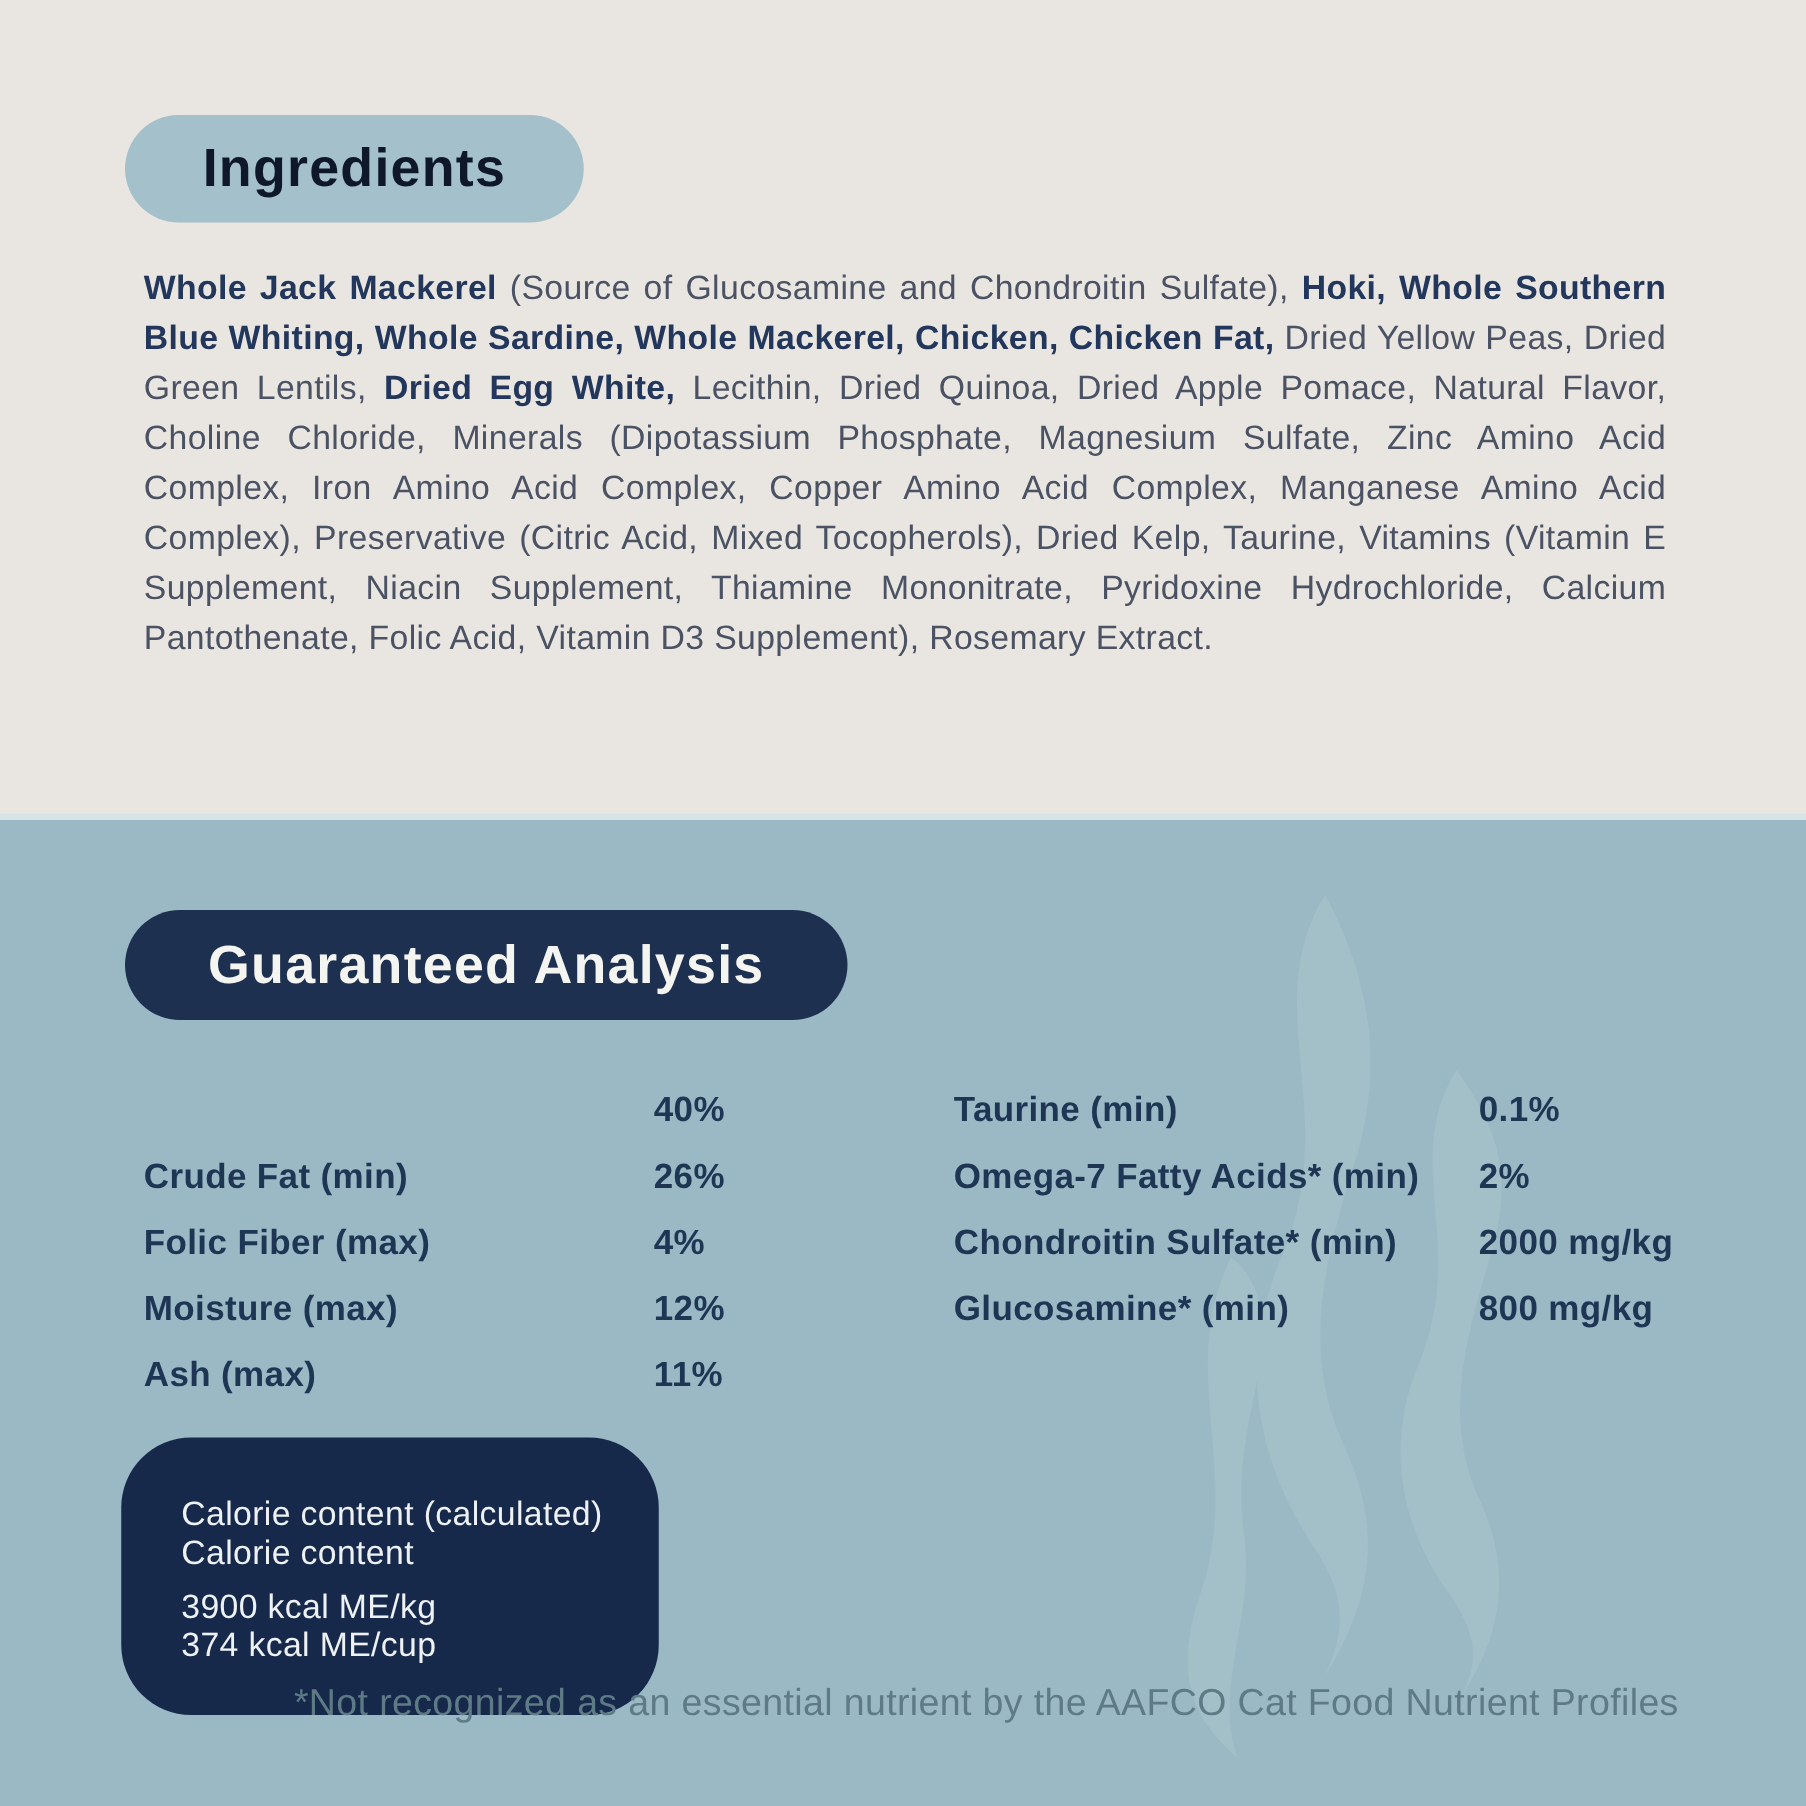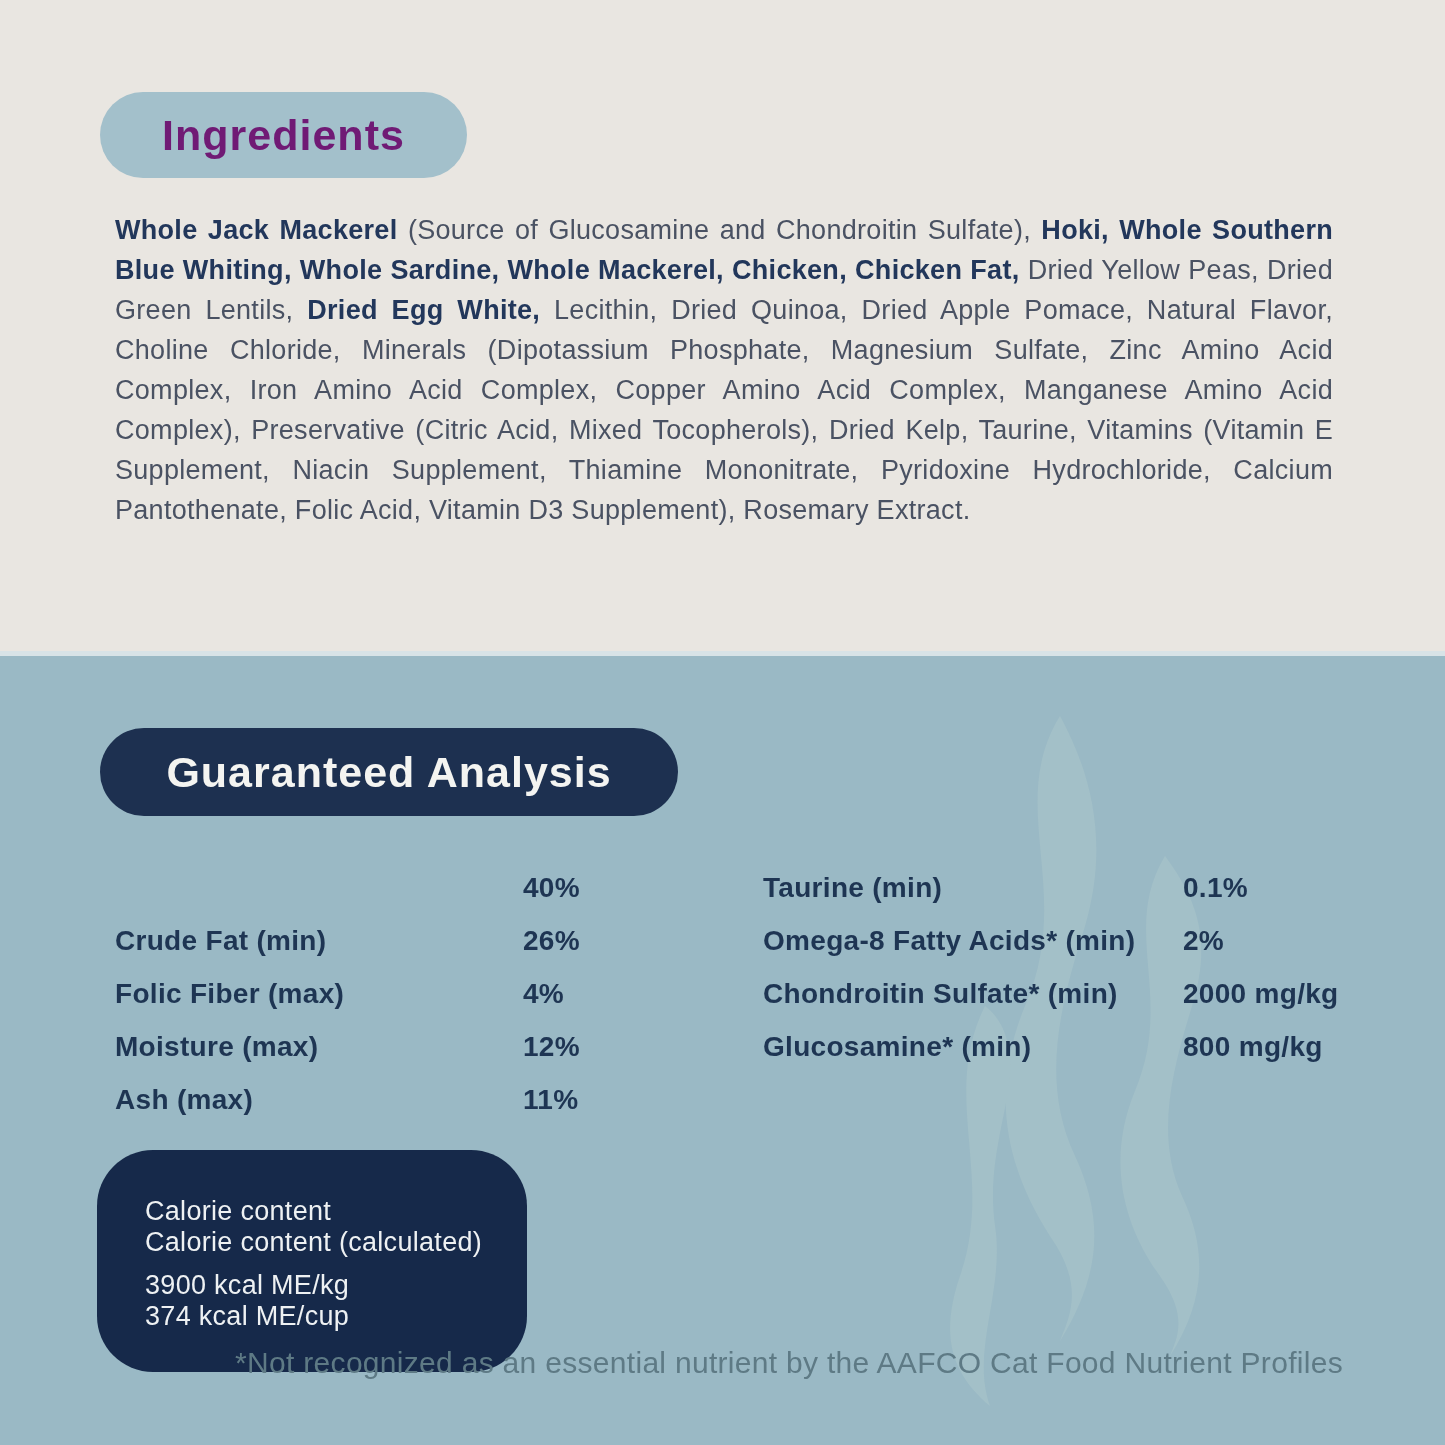--- a/index.html
+++ b/index.html
@@ -10,21 +10,21 @@
   }
   
   .top-section{position:absolute;left:0;top:0;width:1445px;height:651px;background:#e9e6e1;}
   .pill{
     position:absolute;display:flex;align-items:center;justify-content:center;
     border-radius:44px;letter-spacing:1px;font-weight:700;
   }
   .ingredients-pill{
     left:100px;top:92px;width:367px;height:86px;background:#a3c0cb;
   }
-  .ingredients-pill .pill-text{color:#701a75;font-size:43px;}
+  .ingredients-pill .pill-text{color:#0f172a;font-size:43px;}
   .ingredients-text{
     position:absolute;left:115px;top:210px;width:1218px;
     font-size:27px;line-height:40px;letter-spacing:.3px;
     text-align:justify;color:#4a5263;margin:0;
   }
   .ingredients-text .seg-bold{font-weight:700;color:#22375b;}
   
   .divider-band{position:absolute;left:0;top:651px;width:1445px;height:5px;background:#d8e3e7;}
   
   .bottom-section{position:absolute;left:0;top:656px;width:1445px;height:789px;background:#9ab9c5;}
@@ -107,37 +107,37 @@
         <span class="value">11%</span>
       </div>
     </div>
 
     <div class="analysis-col right">
       <div class="analysis-row">
         <span class="label">Taurine (min)</span>
         <span class="value">0.1%</span>
       </div>
       <div class="analysis-row">
-        <span class="label">Omega-8 Fatty Acids* (min)</span>
+        <span class="label">Omega-7 Fatty Acids* (min)</span>
         <span class="value">2%</span>
       </div>
       <div class="analysis-row">
         <span class="label">Chondroitin Sulfate* (min)</span>
         <span class="value">2000 mg/kg</span>
       </div>
       <div class="analysis-row">
         <span class="label">Glucosamine* (min)</span>
         <span class="value">800 mg/kg</span>
       </div>
     </div>
 
     <div class="calorie-box">
       <div class="inner">
+        <div class="cal-line">Calorie content (calculated)</div>
         <div class="cal-line">Calorie content</div>
-        <div class="cal-line">Calorie content (calculated)</div>
         <div class="cal-values">
           <div class="cal-line">3900 kcal ME/kg</div>
           <div class="cal-line">374 kcal ME/cup</div>
         </div>
       </div>
     </div>
 
     <div class="footnote">*Not recognized as an essential nutrient by the AAFCO Cat Food Nutrient Profiles</div>
 
   </section>

